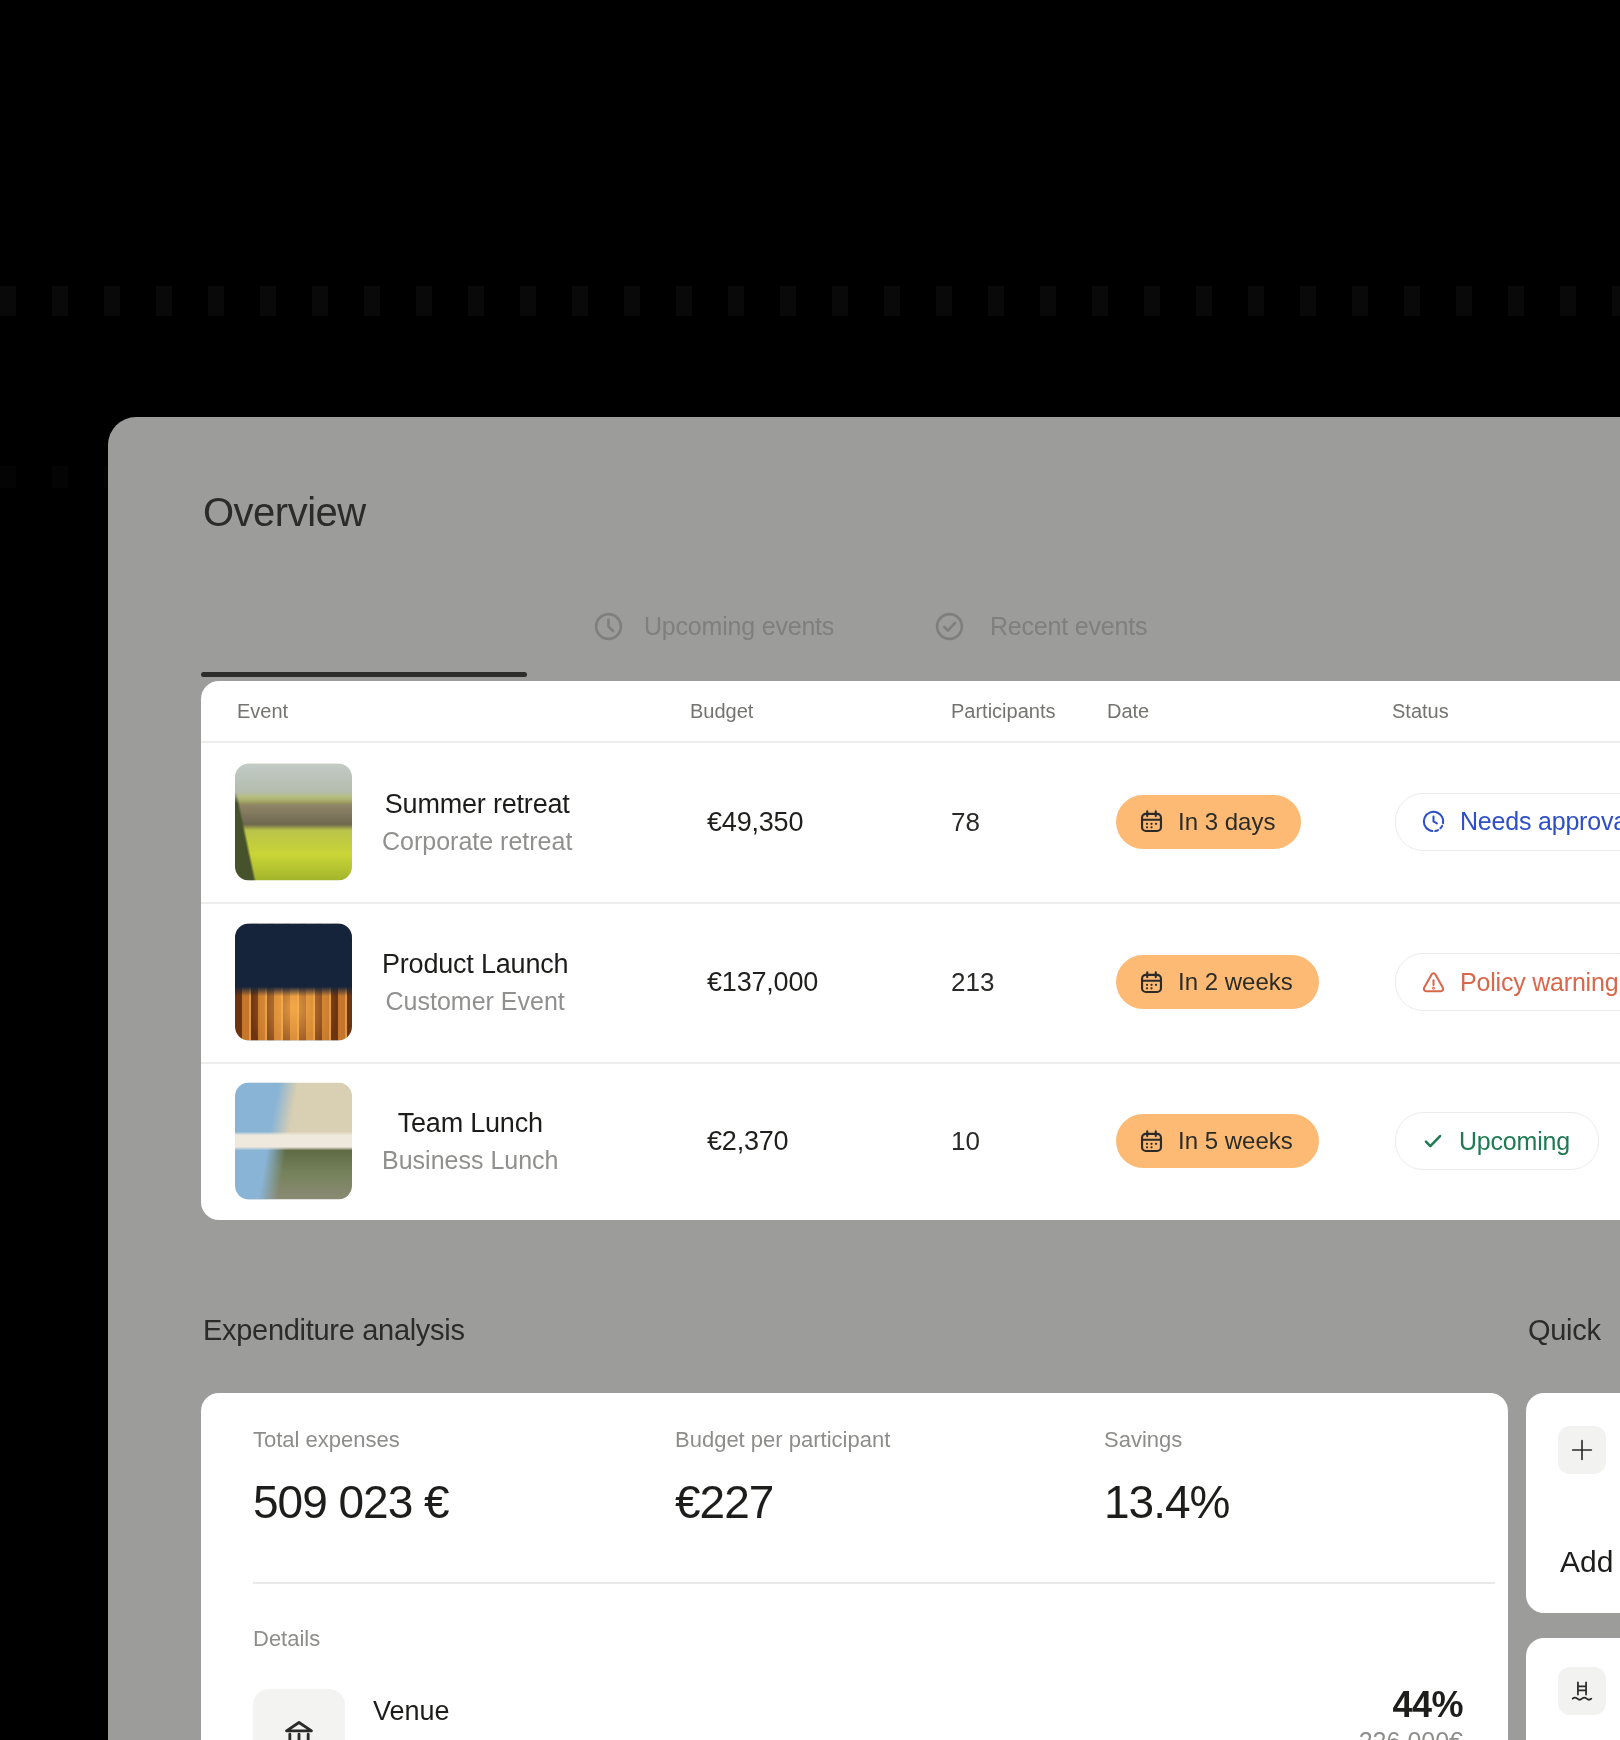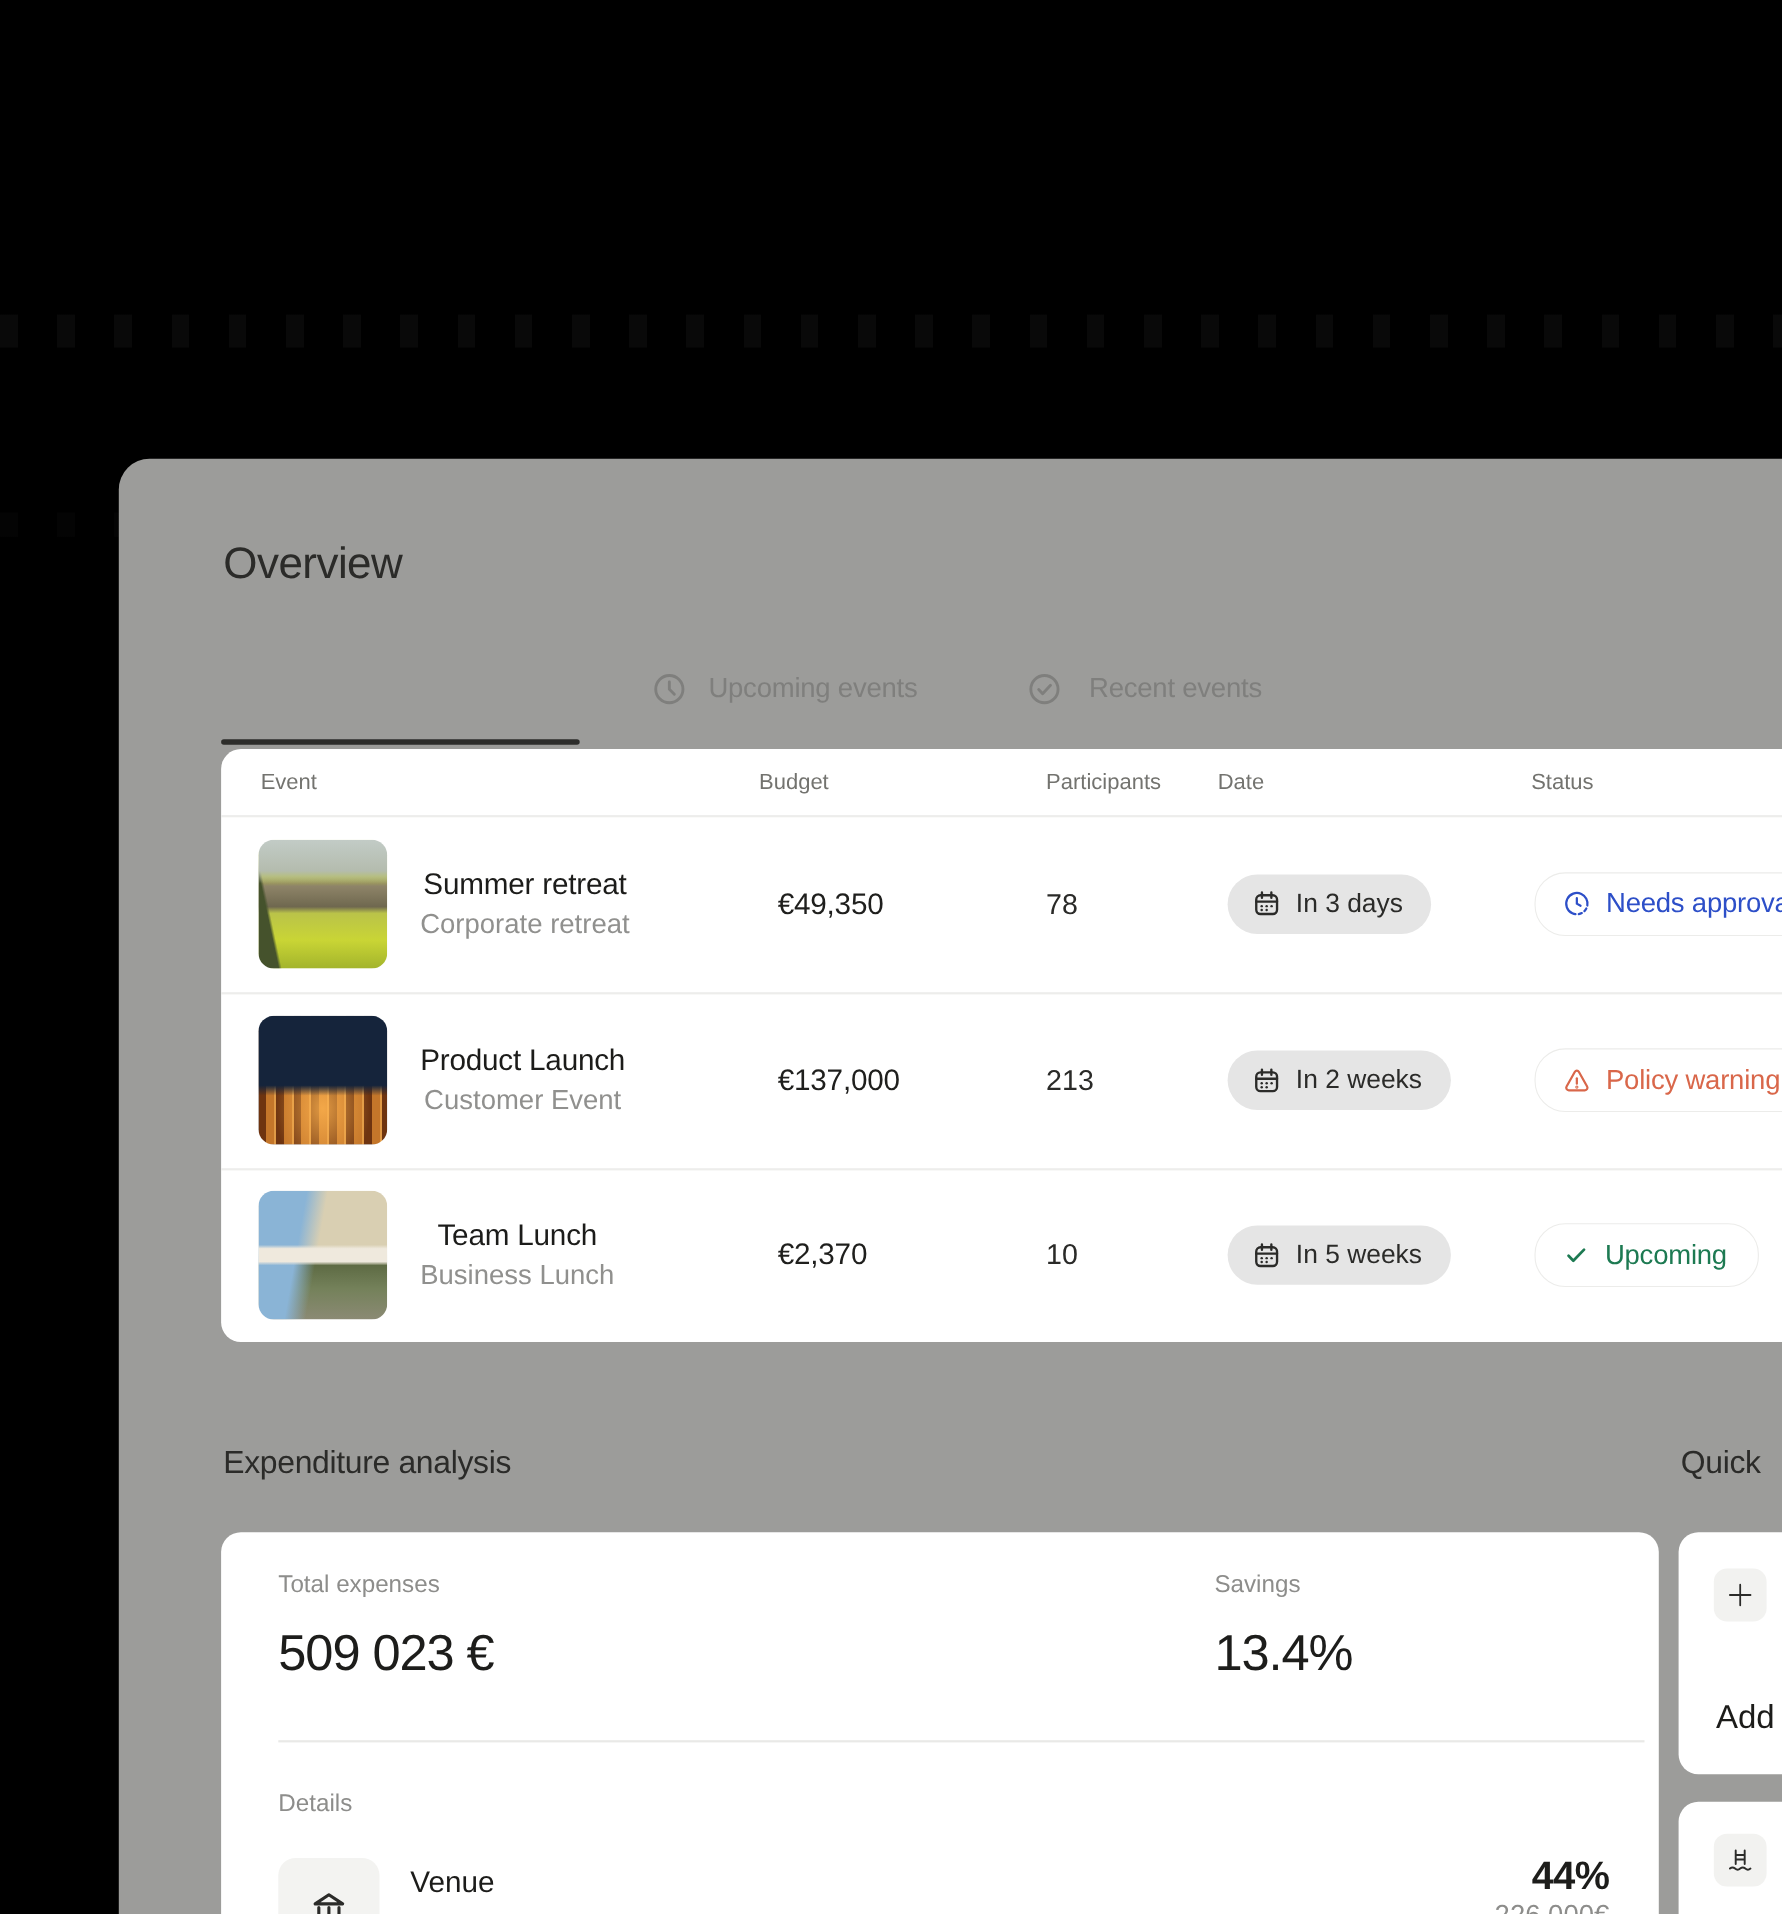--- a/index.html
+++ b/index.html
@@ -49,21 +49,21 @@
       #1a2b44;}
   .thumb-lunch{background:
       linear-gradient(180deg,rgba(239,233,221,0) 42%,#efe9dd 45% 55%,rgba(239,233,221,0) 58%),
       linear-gradient(100deg,#8ab4d6 0 32%,rgba(138,180,214,0) 46%),
       linear-gradient(180deg,#d9cfb2 0 44%,#5e6b44 58%,#74815a 76%,#8b8a74 100%);}
   .ev-text{left:181px;display:flex;flex-direction:column;gap:7px;text-align:center;}
   .ev-title{font-size:27px;font-weight:500;color:#1c1c1a;white-space:nowrap;letter-spacing:-.2px;}
   .ev-sub{font-size:25px;color:#90908e;white-space:nowrap;}
   .c-budget{left:506px;font-size:27px;font-weight:500;color:#1f1f1d;letter-spacing:-.2px;}
   .c-part{left:750px;font-size:26px;color:#2a2a28;}
-  .chip{left:915px;height:54px;border-radius:27px;background:#e5e5e5;display:flex;align-items:center;
+  .chip{left:915px;height:54px;border-radius:27px;background:#fdba74;display:flex;align-items:center;
         gap:13px;padding:0 26px 0 22px;}
   .chip-label{font-size:24px;font-weight:500;color:#2b2b29;white-space:nowrap;}
   .pill{left:1194px;height:56px;border-radius:28px;border:1.5px solid #ececea;background:#fff;
         display:flex;align-items:center;gap:13px;padding:0 28px 0 24px;white-space:nowrap;}
   .pill-label{font-size:25px;font-weight:500;white-space:nowrap;letter-spacing:-.2px;}
   .pill-blue{color:#2d4fc8;} .pill-orange{color:#d9674a;} .pill-green{color:#1d7a52;}
 
   
   .sec-heading{top:1314px;font-size:29px;font-weight:500;color:#2b2b29;letter-spacing:-.3px;white-space:nowrap;}
   .sh-exp{left:203px;} .sh-quick{left:1528px;}
@@ -244,20 +244,24 @@
   </div>
 
   <div class="abs sec-heading sh-exp">Expenditure analysis</div>
   <div class="abs sec-heading sh-quick">Quick</div>
 
   <div class="abs exp-card">
     <div class="stat stat-0">
       <div class="stat-label">Total expenses</div>
       <div class="stat-value">509 023 €</div>
     </div>
+    <div class="stat stat-1">
+      <div class="stat-label">Budget per participant</div>
+      <div class="stat-value">€227</div>
+    </div>
     <div class="stat stat-2">
       <div class="stat-label">Savings</div>
       <div class="stat-value">13.4%</div>
     </div>
     <div class="exp-divider"></div>
     <div class="details-label">Details</div>
 
     <div class="venue-iconbox">
       <svg width="40" height="40" viewBox="0 0 24 24" fill="none" stroke="currentColor" stroke-width="1.7" stroke-linecap="round" stroke-linejoin="round">
         <path d="M4.5 9.5 12 4.5l7.5 5z"></path>

